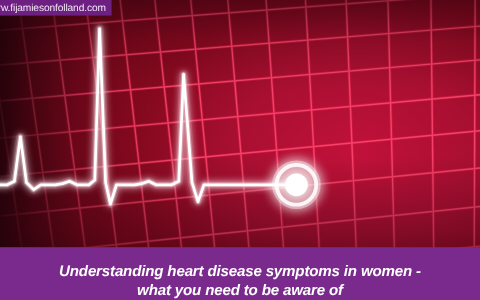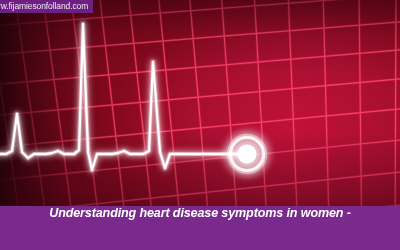--- a/index.html
+++ b/index.html
@@ -81,21 +81,21 @@
     position: absolute;
     left: 0;
     right: 0;
     bottom: 0;
     height: 44px;
     background: #7a2a8c;
     z-index: 7;
     display: flex;
     flex-direction: column;
     align-items: center;
-    justify-content: space-between;
+    justify-content: flex-end;
   }
   .caption-line {
     color: #ffffff;
     font-style: italic;
     font-weight: bold;
     font-size: 12.6px;
     line-height: 15.5px;
     letter-spacing: -0.15px;
     white-space: nowrap;
   }
@@ -227,15 +227,16 @@
       <circle cx="247" cy="154" r="18" fill="none" stroke="#ffffff" stroke-width="4.5" opacity="0.40"></circle>
       <circle cx="247" cy="154" r="16.5" fill="none" stroke="#ffffff" stroke-width="3.2" opacity="0.85"></circle>
       <circle cx="247" cy="154" r="9.5" fill="#ffffff"></circle>
     </g>
   </svg>
 
   <div class="url-badge">rw.fijamiesonfolland.com</div>
 
   <div class="caption-bar">
     <div class="caption-line">Understanding heart disease symptoms in women -</div>
+    <div class="caption-line">what you need to be aware of</div>
   </div>
 
 </div>
 
 </body></html>

